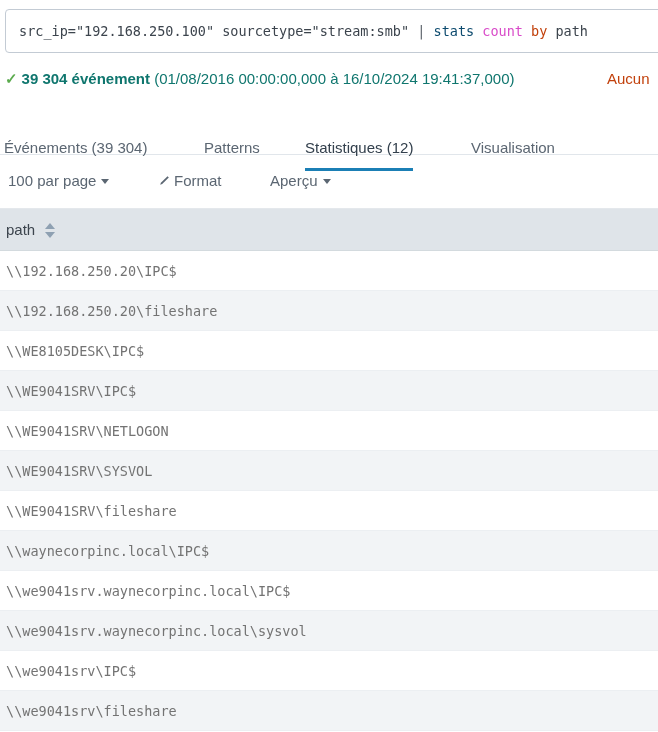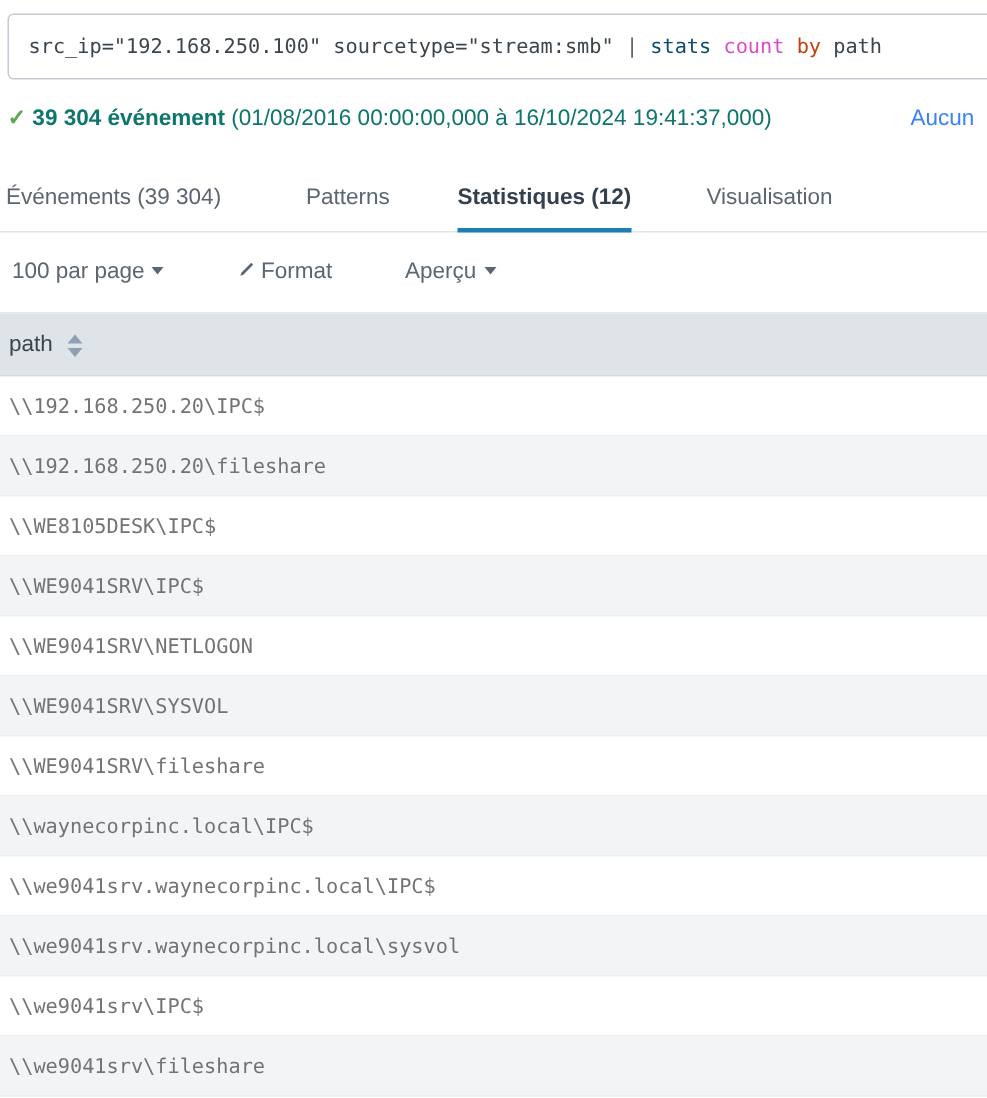--- a/index.html
+++ b/index.html
@@ -57,43 +57,43 @@
     font-weight: 700;
   }
   .ev-range { color: #0f766e; font-weight: 400; }
   .ev-extra {
     position: absolute;
     left: 607px; top: 64px;
     height: 30px;
     line-height: 30px;
     white-space: nowrap;
     font-size: 15px;
-    color: #3b82f6;
+    color: #c2410c;
   }
 
   
   .tabs {
     position: absolute;
     left: 0; top: 112px;
     width: 658px; height: 43px;
     border-bottom: 1px solid #e1e6eb;
   }
   .tab {
     position: absolute;
-    top: 0;
+    top: 16px;
     height: 43px;
     line-height: 40px;
     font-size: 15px;
     color: #5b6672;
     white-space: nowrap;
     cursor: pointer;
   }
   .tab.active {
     color: #33404d;
-    font-weight: 700;
+    font-weight: 400;
   }
   .tab.active::after {
     content: "";
     position: absolute;
     left: 0; right: 0; bottom: 0;
     height: 3px;
     background: #1b7fb5;
   }
   .tab-0 { left: 4px; }
   .tab-1 { left: 204px; }

